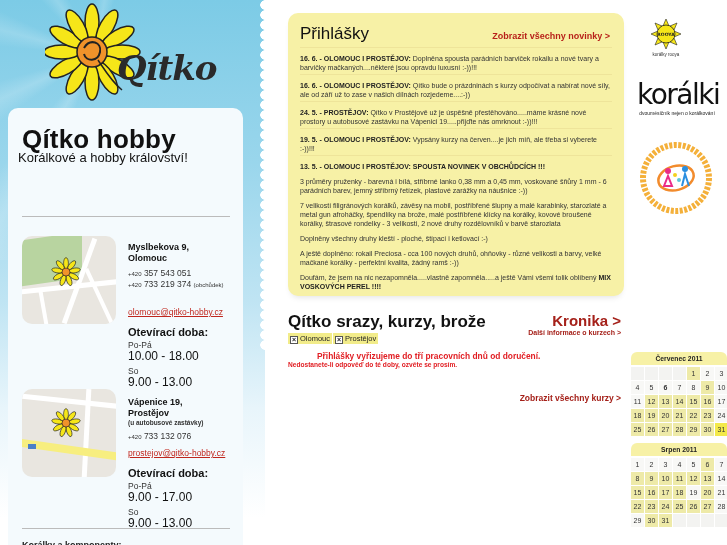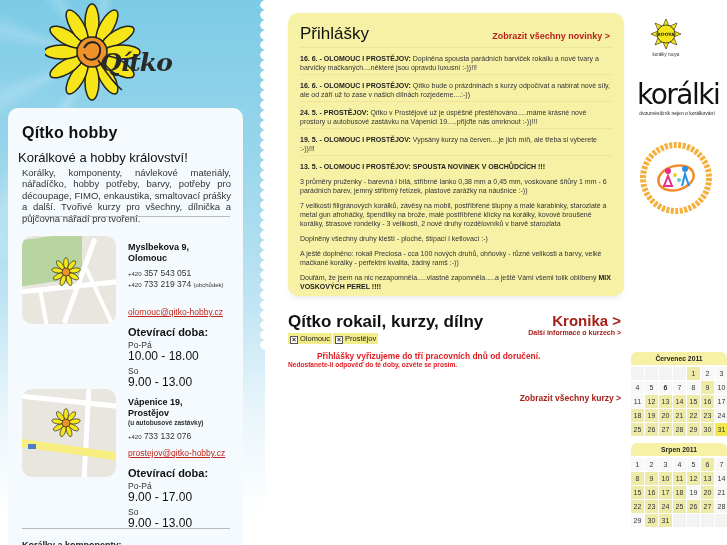--- a/index.html
+++ b/index.html
@@ -22,29 +22,29 @@
         rgba(255,255,255,0) 115deg, rgba(255,255,255,.18) 125deg, rgba(255,255,255,0) 135deg,
         rgba(255,255,255,0) 160deg, rgba(255,255,255,.18) 170deg, rgba(255,255,255,0) 180deg,
         rgba(255,255,255,0) 360deg);
   }
   .scallop {
     position: absolute; left: 258px; top: 0; width: 14px; height: 350px;
     background: radial-gradient(circle at 7px 5px, #ffffff 4.5px, transparent 5px) 0 0 / 14px 10px repeat-y;
   }
   .logo { position: absolute; left: 45px; top: 2px; width: 130px; height: 100px; }
   .logo-text {
-    position: absolute; left: 100px; top: 48px; font-family: "DejaVu Serif", serif;
-    font-style: italic; font-weight: bold; font-size: 25px; color: #2a2a2a; letter-spacing: -1px; text-align: center;
+    position: absolute; left: 117px; top: 48px; font-family: "DejaVu Serif", serif;
+    font-style: italic; font-weight: bold; font-size: 34px; color: #2a2a2a; letter-spacing: -1px; text-align: center;
   }
 
   .info-panel {
     position: absolute; left: 8px; top: 108px; width: 235px; height: 440px;
     background: #f4fafd; border-radius: 10px 10px 0 0;
   }
-  .site-title { position: absolute; left: 22px; top: 124px; font-size: 16px; font-weight: bold; color: #111; letter-spacing: 0.2px; }
+  .site-title { position: absolute; left: 22px; top: 124px; font-size: 26px; font-weight: bold; color: #111; letter-spacing: 0.2px; }
   .site-tagline { position: absolute; left: 18px; top: 150px; font-size: 13px; font-weight: normal; color: #111; }
   .site-desc {
     position: absolute; left: 22px; top: 167px; width: 209px; font-size: 9.5px; line-height: 11.4px;
     color: #333; text-align: justify;
   }
   .divider { position: absolute; left: 22px; width: 208px; height: 1px; background: #bbbbbb; }
 
   .map {
     position: absolute; left: 22px; width: 94px; height: 88px; border-radius: 10px; overflow: hidden;
     background: #e9e6e0;
@@ -142,21 +142,20 @@
         <path d="M-8,-4 C-2,-14 10,-10 8,0 C6,10 -6,10 -8,2" fill="none" stroke="#222" stroke-width="2"></path>
         <path d="M6,8 C14,20 20,30 30,38" fill="none" stroke="#222" stroke-width="1.5"></path>
       </g>
     </svg>
   </a>
   <div class="logo-text">Qítko</div>
 
   <div class="info-panel"></div>
   <h1 class="site-title">Qítko hobby</h1>
   <div class="site-tagline">Korálkové a hobby království!</div>
-  <p class="site-desc">Korálky, komponenty, návlekové materiály, nářadíčko, hobby potřeby, barvy, potřeby pro découpage, FIMO, enkaustika, smaltovací prášky a další. Tvořivé kurzy pro všechny, dílnička a půjčovna nářadí pro tvoření.</p>
   <div class="divider" style="top:216px"></div>
 
   <a class="map" style="top:236px">
     <div class="park" style="left:0;top:0;width:60px;height:46px;transform:skewY(-8deg)"></div>
     <div class="road" style="left:-5px;top:48px;width:110px;height:5px;transform:rotate(-6deg)"></div>
     <div class="road" style="left:55px;top:0;width:5px;height:90px;transform:rotate(20deg)"></div>
     <div class="road" style="left:20px;top:55px;width:4px;height:40px;transform:rotate(-10deg)"></div>
     <div class="road" style="left:75px;top:30px;width:4px;height:60px;transform:rotate(-25deg)"></div>
     <svg class="flower" viewBox="-20 -20 40 40">
       <g fill="#f6e619" stroke="#222" stroke-width="0.8">
@@ -246,21 +245,21 @@
 </div>
 <div class="news-item" style="top:155px">
   <p><b>13. 5. - OLOMOUC I PROSTĚJOV: SPOUSTA NOVINEK V OBCHŮDCÍCH !!!</b></p>
   <p>3 průměry pruženky - barevná i bílá, stříbrné lanko 0,38 mm a 0,45 mm, voskované šňůry 1 mm - 6 parádních barev, jemný stříbrný řetízek, plastové zarážky na náušnice :-))</p>
   <p>7 velikostí filigránových korálků, závěsy na mobil, postříbřené šlupny a malé karabinky, starozlaté a metal gun afroháčky, špendlíky na brože, malé postříbřené klícky na korálky, kovové broušené korálky, štrasové rondelky - 3 velikosti, 2 nové druhy rozdělovníků v barvě starozlata</p>
   <p>Doplněny všechny druhy kleští - ploché, štípací i ketlovací :-)</p>
   <p>A ještě doplněno: rokail Preciosa - cca 100 nových druhů, ohňovky - různé velikosti a barvy, velké mačkané korálky - perfektní kvalita, žádný ramš :-))</p>
   <p><span>Doufám, že jsem na nic nezapomněla.....vlastně zapomněla.....a ještě Vámi všemi tolik oblíbený </span><b>MIX VOSKOVÝCH PEREL !!!!</b></p>
 </div>
 
-<h2 class="courses-title">Qítko rokail, kurzy, dílny</h2>
+<h2 class="courses-title">Qítko srazy, kurzy, brože</h2>
 <label class="tag" style="left:288px">
   <span class="x">×</span><span>Olomouc</span>
 </label>
 <label class="tag" style="left:333px">
   <span class="x">×</span><span>Prostějov</span>
 </label>
 <div class="notice1">Přihlášky vyřizujeme do tří pracovních dnů od doručení.</div>
 <div class="notice2">Nedostanete-li odpověď do té doby, ozvěte se prosím.</div>
 <a class="kronika">Kronika &gt;</a>
 <a class="kurzy-info">Další informace o kurzech &gt;</a>

